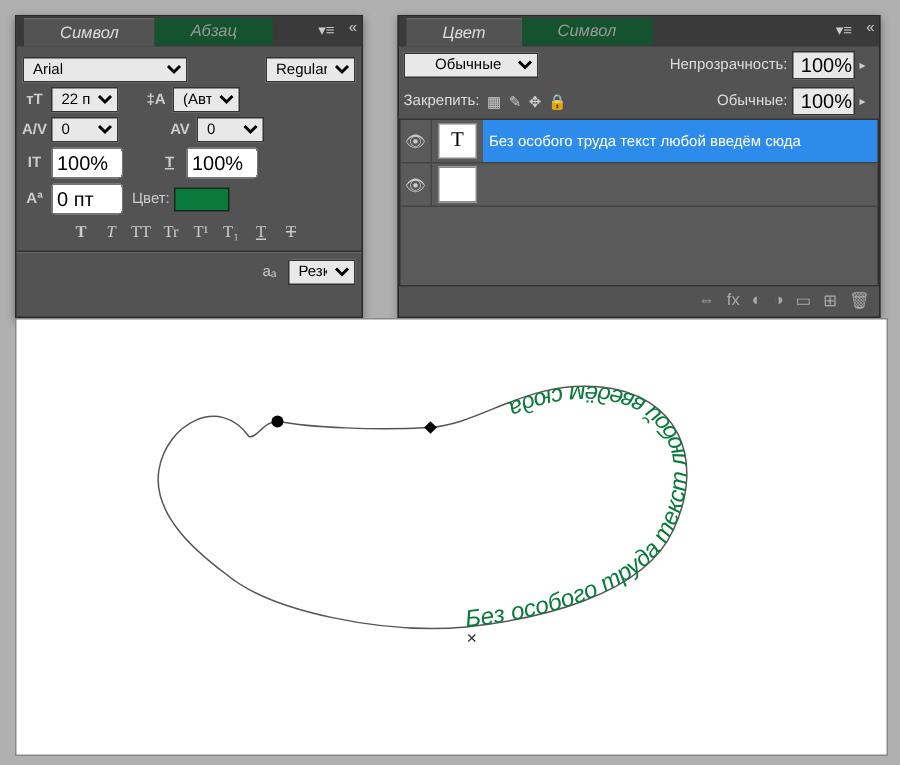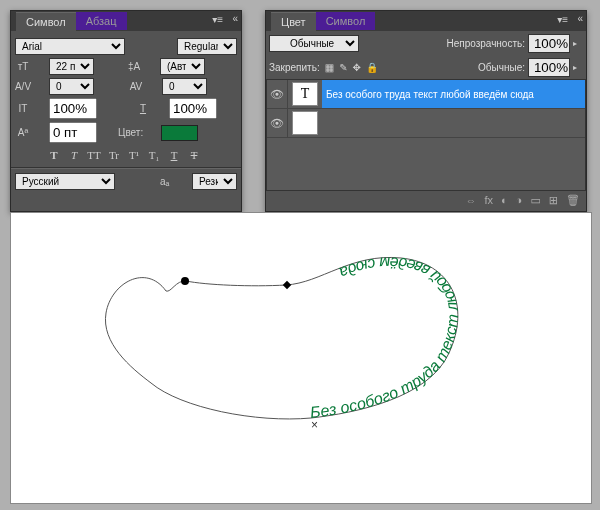--- a/index.html
+++ b/index.html
@@ -22,65 +22,66 @@
     display: flex;
     align-items: center;
     background: #3a3a3a;
     height: 20px;
     padding-left: 5px;
     position: relative;
   }
   .tab {
     background: #535353;
     color: #ddd;
-    padding: 3px 10px;
+    padding: 3px 24px;
     font-size: 11px;
     cursor: pointer;
     border-top: 1px solid #666;
-  }
-  .tab.inactive { background: #4c1d95; color: #999; border-top: none; }
+    font-style: italic;
+  }
+  .tab.inactive { background: #14532d; color: #999; border-top: none; }
   .panel-menu {
     position: absolute;
     right: 18px;
     top: 3px;
     color: #ccc;
     font-size: 10px;
   }
   .panel-close {
     position: absolute;
     right: 3px;
     top: 2px;
     color: #ccc;
     font-size: 10px;
     cursor: pointer;
   }
   .panel-body { padding: 4px; color: #ddd; }
   
   #char-panel { left: 10px; top: 10px; width: 230px; height: 200px; }
-  .row { display: flex; align-items: center; margin: 3px 0; gap: 18px; }
+  .row { display: flex; align-items: center; margin: 3px 0; gap: 3px; }
   select, input[type=text] {
     background: #e8e8e8;
     border: 1px solid #333;
     font-size: 10px;
     padding: 1px 2px;
     color: #000;
   }
   .font-family { width: 110px; }
   .font-style { width: 60px; }
   .num-field { width: 45px; }
   .num-field.small { width: 40px; }
   .icon-label {
     width: 16px;
     height: 14px;
     display: inline-flex;
     align-items: center;
     justify-content: center;
     color: #ccc;
     font-size: 10px;
-    font-weight: normal;
+    font-weight: bold;
   }
   .color-label { color: #ccc; font-size: 10px; margin-left: 3px; }
   .color-swatch { width: 35px; height: 14px; background: #0a7a3a; border: 1px solid #222; }
   .style-bar {
     display: flex;
     gap: 2px;
     margin: 4px 0 2px 30px;
   }
   .style-btn {
     width: 18px; height: 16px;
@@ -196,21 +197,21 @@
     </div>
     <div class="row">
       <span class="icon-label">тT</span>
       <select class="num-field"><option>22 пт</option></select>
       <span class="icon-label" style="margin-left:14px">‡A</span>
       <select class="num-field"><option>(Авто)</option></select>
     </div>
     <div class="row">
       <span class="icon-label">A/V</span>
       <select class="num-field"><option>0</option></select>
-      <span class="icon-label" style="margin-left:16px">AV</span>
+      <span class="icon-label" style="margin-left:30px">AV</span>
       <select class="num-field"><option>0</option></select>
     </div>
     <div class="row">
       <span class="icon-label">IT</span>
       <input class="num-field small" value="100%" style="">
       <span class="icon-label" style="margin-left:20px;text-decoration:underline">T</span>
       <input class="num-field small" value="100%" style="">
     </div>
     <div class="row">
       <span class="icon-label">Aª</span>
@@ -223,21 +224,20 @@
       <span class="style-btn" style="font-style:italic">T</span>
       <span class="style-btn">TT</span>
       <span class="style-btn">Tr</span>
       <span class="style-btn">T¹</span>
       <span class="style-btn">T₁</span>
       <span class="style-btn" style="text-decoration:underline">T</span>
       <span class="style-btn" style="text-decoration:line-through">Ŧ</span>
     </div>
     <div class="divider"></div>
     <div class="row">
-      <select class="lang-sel"><option>Русский</option></select>
       <span class="aa-icon" style="margin-left:auto">aₐ</span>
       <select class="aa-sel"><option>Резкое</option></select>
     </div>
   </div>
 </div>
 
 <div id="layers-panel" class="panel">
   <div class="panel-tabs">
     <div class="tab">Цвет</div>
     <div class="tab inactive">Символ</div>

